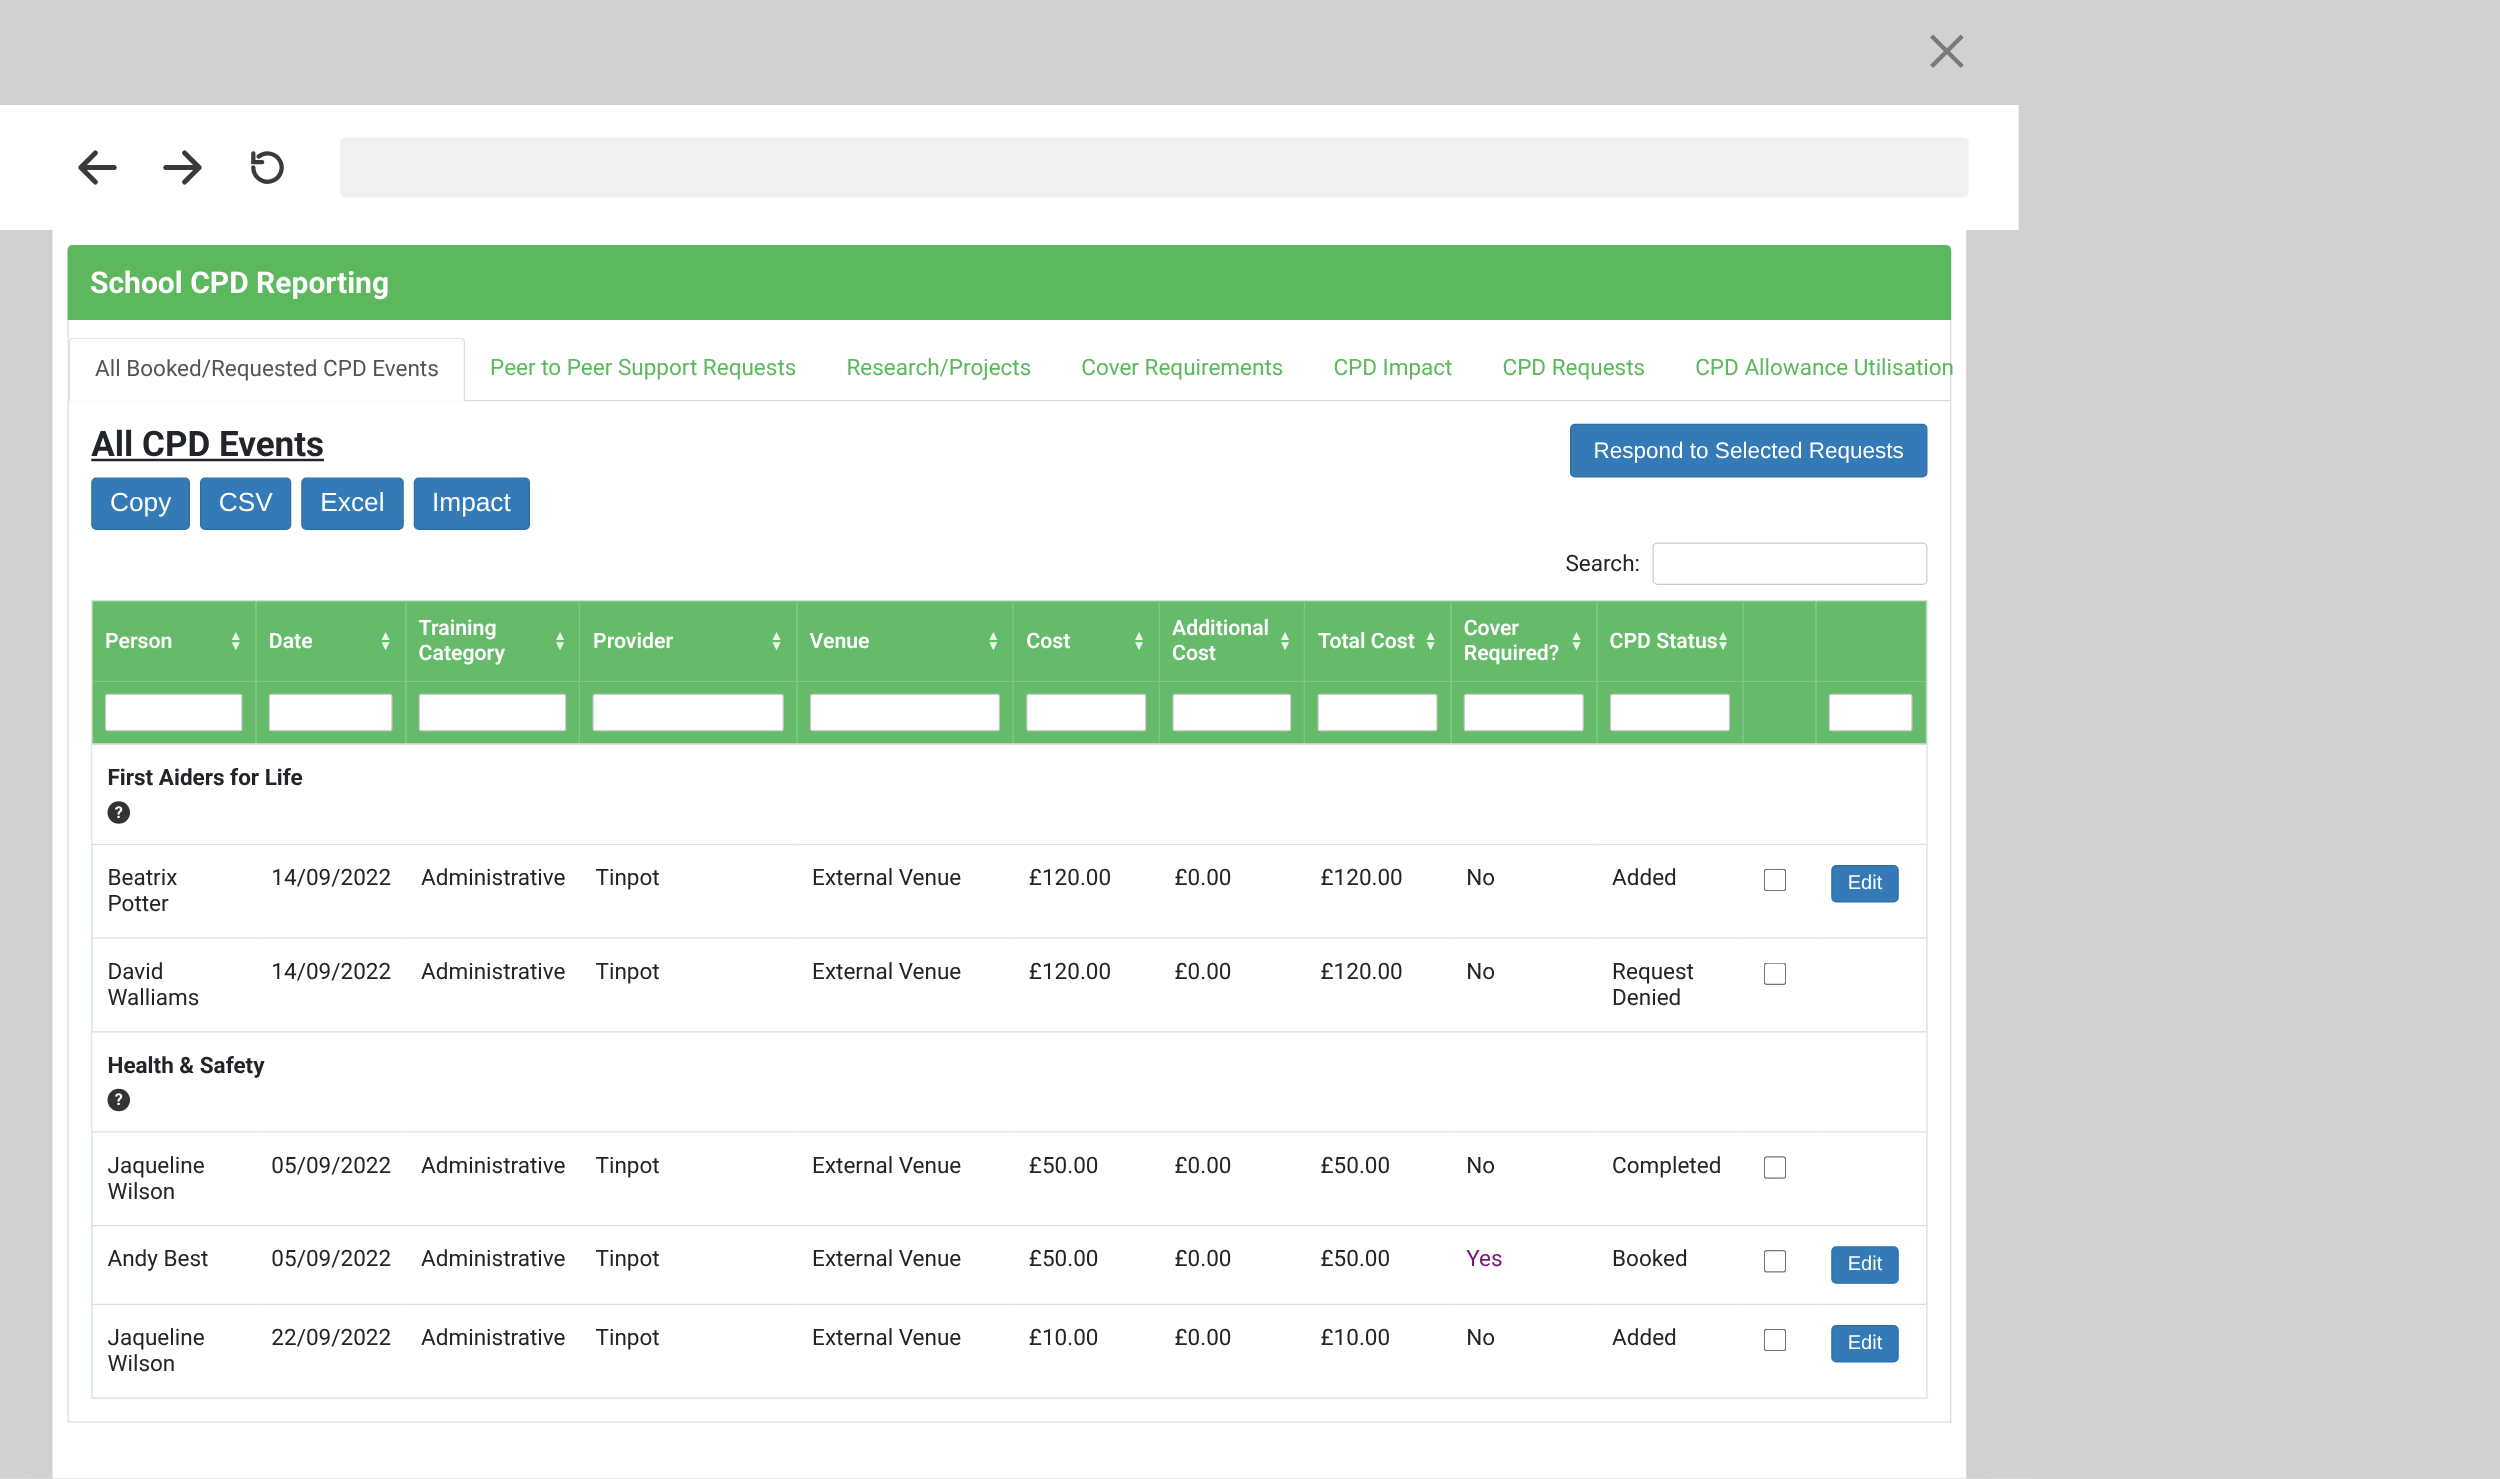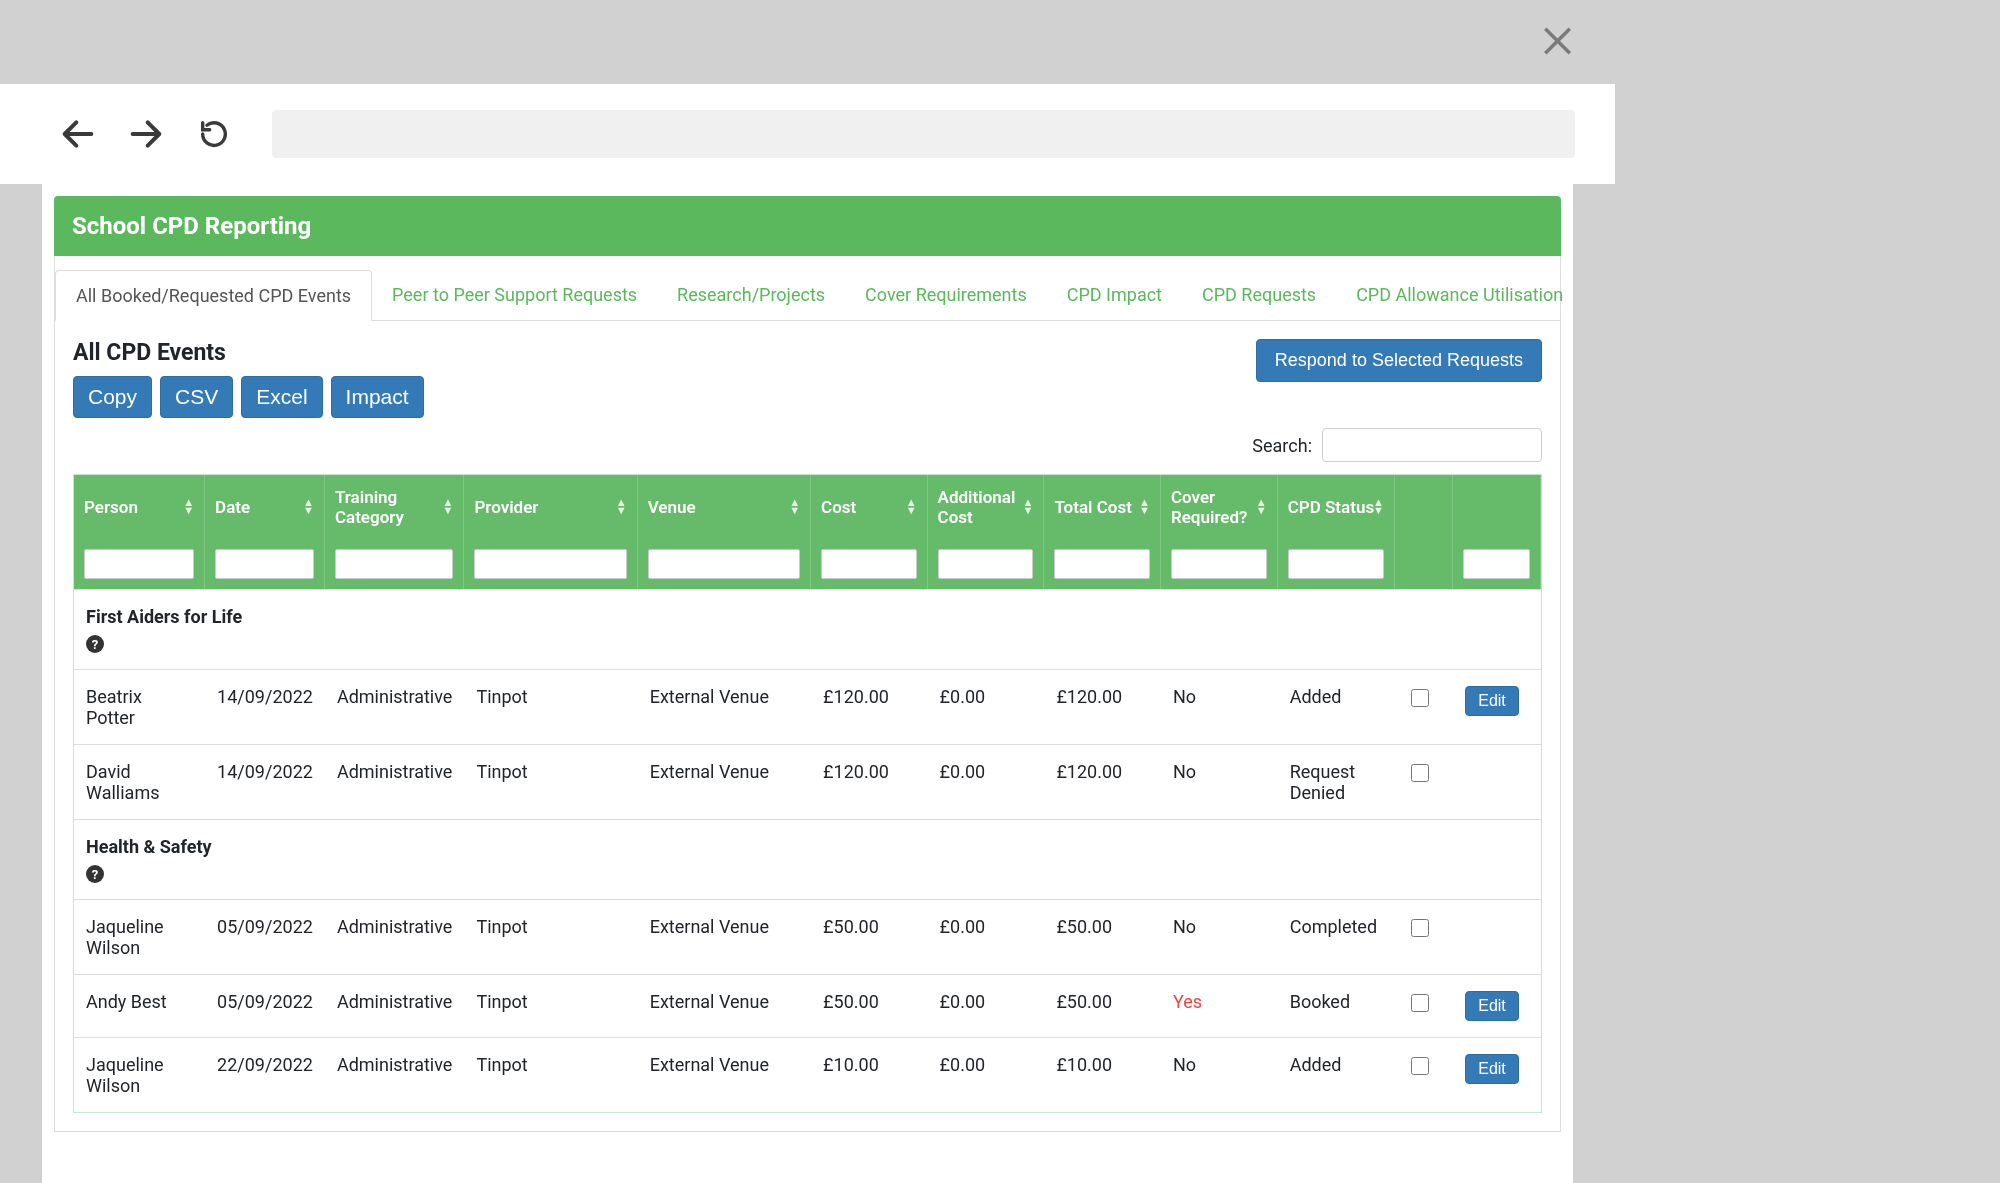--- a/index.html
+++ b/index.html
@@ -92,21 +92,21 @@
     margin-bottom:-1px;
     background:#fff;
   }
   
   .toolbar-row {
     display:flex;
     justify-content:space-between;
     align-items:flex-start;
     padding:18px 18px 0 18px;
   }
-  .section-title { font-size:23px; font-weight:700; margin:0 0 10px 0; }
+  .section-title { font-size:28px; font-weight:700; margin:0 0 10px 0;text-decoration:underline; }
   .btn-row { display:flex; gap:8px; margin-top:4px;}
   .btn {
     background:#337ab7;
     color:#fff;
     border:1px solid #2e6da4;
     border-radius:4px;
     padding:8px 14px;
     font-size:21px;
     cursor:pointer;
   }
@@ -152,21 +152,21 @@
     font-weight:700;
     background:#fff;
     border-top:1px solid #ddd;
   }
   tr.group td .grp { display:inline-flex; align-items:flex-start; gap:8px;flex-direction:column; }
   .help-icon {
     display:inline-flex; align-items:center; justify-content:center;
     width:18px; height:18px; border-radius:50%;
     background:#333; color:#fff; font-size:13px; font-weight:700;
   }
-  .cell-yes { color:#ef4444; }
+  .cell-yes { color:#701a75; }
   input[type=checkbox]{ width:18px; height:18px; }
 
   
   .c-person{width:9%}.c-date{width:8%}.c-cat{width:9%}.c-prov{width:12%}
   .c-venue{width:12%}.c-cost{width:8%}.c-acost{width:8%}.c-tcost{width:8%}
   .c-cover{width:8%}.c-status{width:8%}.c-chk{width:4%}.c-act{width:6%}
 </style>
 </head>
 <body>
 

